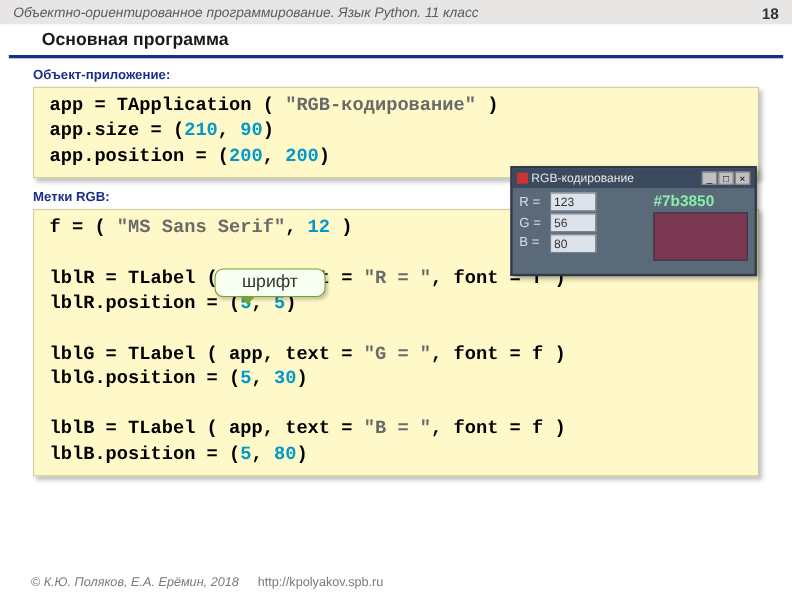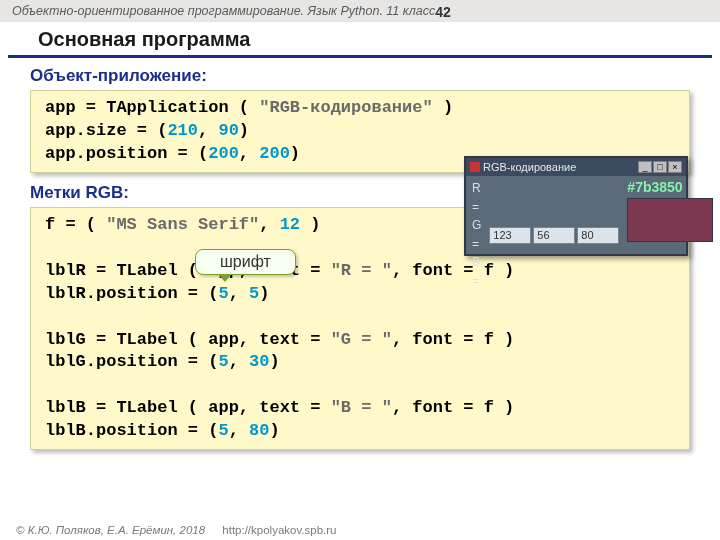--- a/index.html
+++ b/index.html
@@ -15,38 +15,39 @@
     background: #fff;
     position: relative;
   }
   .topbar {
     background: #e8e6e4;
     padding: 4px 12px 2px;
     font-size: 12.5px;
     color: #5b5b5b;
     font-style: italic;
     display: flex;
+    justify-content: space-between;
   }
   .pagenum {
     font-weight: bold;
     font-style: normal;
     color: #333;
     font-size: 14px;
   }
   .title {
-    font-size: 20px;
+    font-size: 16px;
     font-weight: bold;
     color: #1a1a1a;
     padding: 6px 30px 4px;
     border-bottom: 3px solid #1a2f8a;
     margin: 0 8px;
   }
   .content { padding: 4px 30px 0; position: relative; }
   .subhead {
-    font-size: 17px;
+    font-size: 12px;
     font-weight: bold;
     color: #1a2f8a;
     margin-top: 4px;
   }
   .codebox {
     background: #fff9c9;
     border: 1px solid #cfcfa0;
     box-shadow: 3px 3px 4px rgba(0,0,0,0.25);
     padding: 6px 14px;
     margin: 4px 0 10px;
@@ -104,47 +105,47 @@
   .winshot .tb .ico { width:10px; height:10px; background:#cc3333; display:inline-block; }
   .winshot .btns { display:flex; gap:1px; }
   .winshot .btns span {
     width:14px; height:12px;
     background:#c0c0c0; border:1px solid #808080;
     font-size:9px; line-height:10px; text-align:center;
     color:#000;
   }
   .winshot .body { display:flex; padding:3px 6px; gap:8px; }
   .winshot .lbls { color:#d8dee6; font-size:12px; line-height:1.55; }
-  .winshot .vals { display:flex; flex-direction:row; gap:2px; margin-top:1px;align-items:center; }
+  .winshot .vals { display:flex; flex-direction:column; gap:2px; margin-top:1px; }
   .winshot .vals input {
     width:42px; height:17px; font-size:11px;
     background:#dde3ea; border:1px solid #7a8490;
     padding:0 3px; color:#333;
   }
   .winshot .right { margin-left:auto; }
   .winshot .hex { color:#86efac; font-size:14px; margin-bottom:3px;font-weight:bold; }
   .winshot .sw {
     width:86px; height:44px;
     background:#7b3850; border:1px solid #2f3844;
   }
   .footer {
-    position:absolute; bottom:4px; left:16px;
+    position:absolute; bottom:4px; left:28px;
     font-size:11.5px; color:#7a7a7a;
     font-style:italic;
   }
   .footer .url { font-style:normal; margin-left:14px; }
 </style>
 </head>
 <body>
 
 <div class="slide">
 
   <div class="topbar">
     <span>Объектно-ориентированное программирование. Язык Python. 11 класс</span>
-    <span class="pagenum">42</span>
+    <span class="pagenum">18</span>
   </div>
 
   <div class="title">Основная программа</div>
 
   <div class="content">
 
     <div class="subhead">Объект-приложение:</div>
 
     <div class="codebox"><span>app = TApplication ( </span><span class="str">"RGB-кодирование"</span><span> )</span>
 <span>app.size = (</span><span class="num">210</span><span>, </span><span class="num">90</span><span>)</span>

